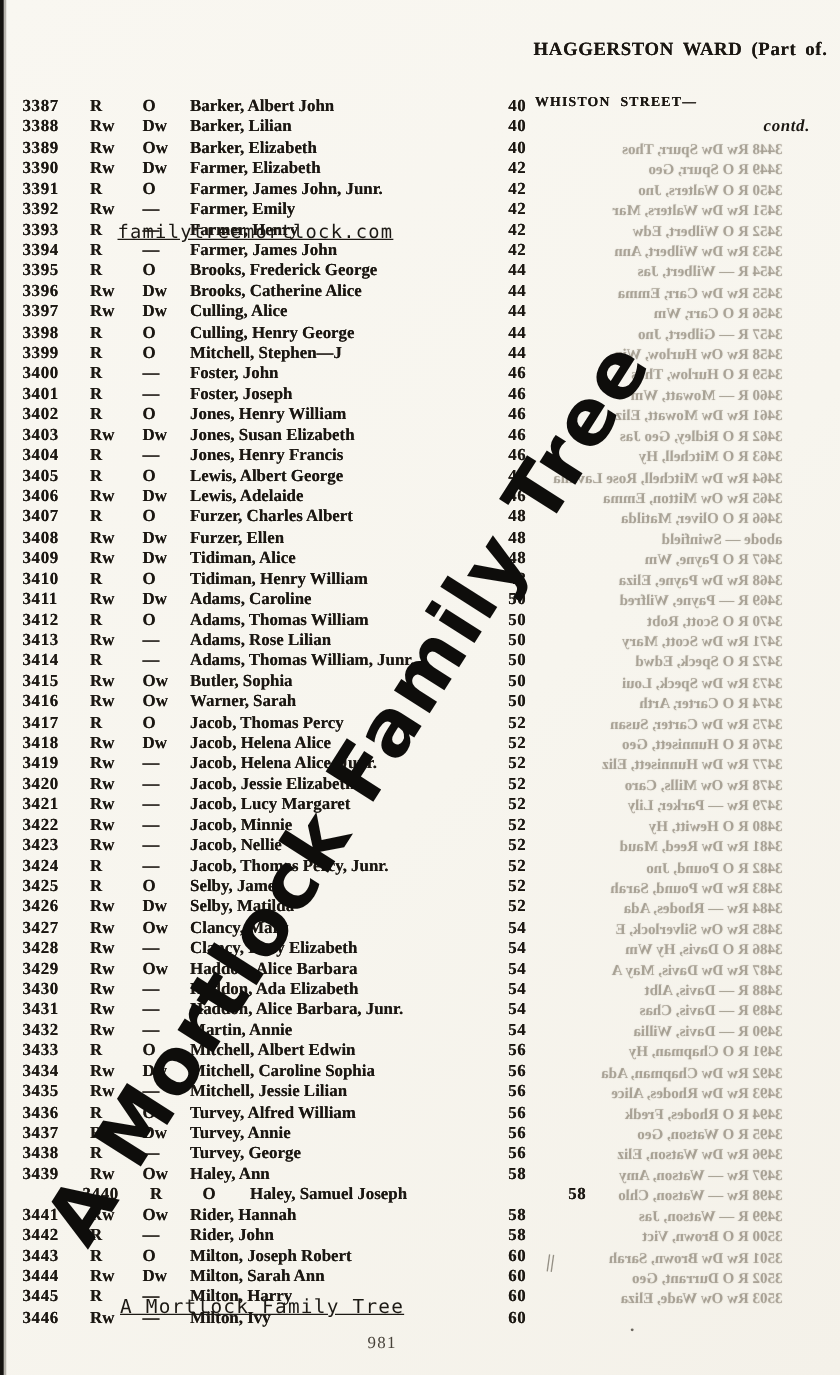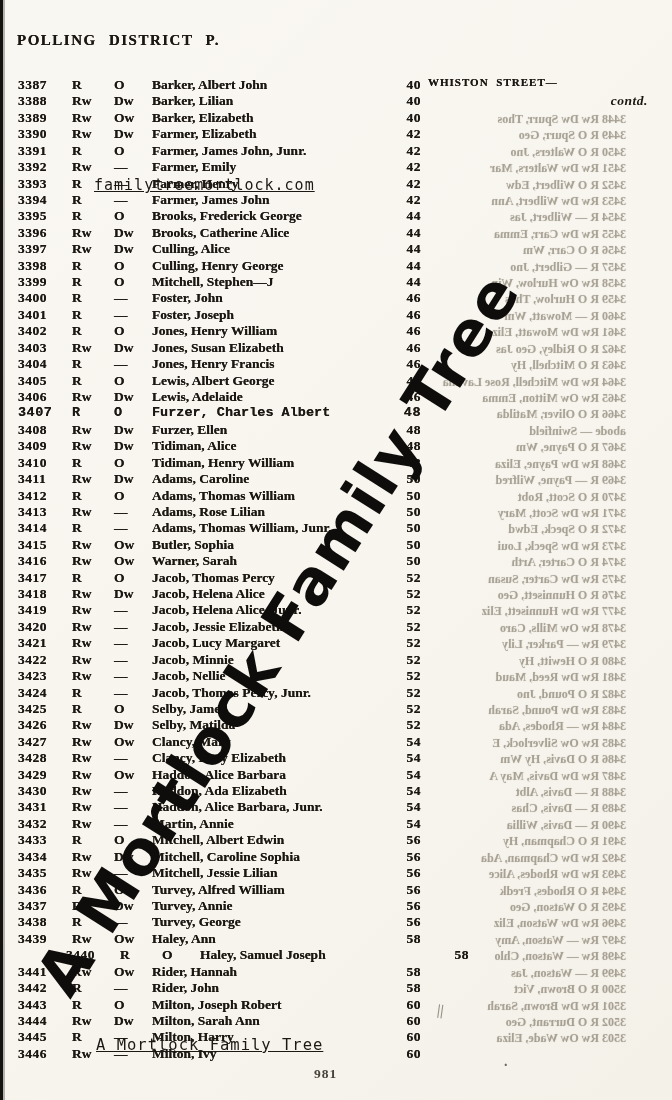--- a/index.html
+++ b/index.html
@@ -42,35 +42,35 @@
     font-family:"DejaVu Sans",sans-serif;font-weight:bold;font-size:62px;
     letter-spacing:2px;color:#0e0d0b;white-space:nowrap;
     transform:rotate(-57.5deg);transform-origin:0 50%;}
   .wm-url{position:absolute;left:94px;top:176px;z-index:6;
     font-family:"DejaVu Sans Mono",monospace;font-size:15px;letter-spacing:1px;
     color:#1c1914;text-decoration:underline;}
   .wm-footer{position:absolute;left:96px;top:1036px;z-index:6;
     font-family:"DejaVu Sans Mono",monospace;font-size:15.5px;letter-spacing:1px;
     color:#1c1914;text-decoration:underline;}
 
-  .page-number{position:absolute;left:314px;top:1066px;font-size:13.5px;font-weight:bold;
+  .page-number{position:absolute;left:294px;top:1066px;font-size:13.5px;font-weight:normal;
     letter-spacing:1px;color:rgba(40,34,26,.85);}
   .stray-1{position:absolute;left:437px;top:1002px;font-size:15px;font-weight:bold;
     color:rgba(70,62,50,.55);transform:rotate(8deg);}
   .stray-2{position:absolute;left:504px;top:1054px;font-size:14px;font-weight:bold;
     color:rgba(50,44,36,.7);}
 </style>
 </head>
 <body>
 
 <div class="page">
   <div class="scan-edge-left"></div>
   <div class="scan-edge-left2"></div>
 
-  <div class="hdr-left">POLLING DISTRICT P.</div>
+  <div class="hdr-right">HAGGERSTON WARD (Part of.</div>
 
   <div class="street-head">WHISTON STREET—</div>
   <div class="street-contd">contd.</div>
 
   <div id="rows">
       <div class="ghost" style="top: 34.84px;">3448  Rw  Dw  Spurr, Thos</div>
       <div class="ghost" style="top: 51.26px;">3449  R  O  Spurr, Geo</div>
       <div class="ghost" style="top: 67.68px;">3450  R  O  Walters, Jno</div>
       <div class="ghost" style="top: 84.1px;">3451  Rw  Dw  Walters, Mar</div>
       <div class="ghost" style="top: 100.52px;">3452  R  O  Wilbert, Edw</div>
@@ -259,21 +259,21 @@
         <span class="col c-nm">Lewis, Albert George</span>
         <span class="col c-hs">46</span>
       </div>
       <div class="row" style="top: 311.98px;">
         <span class="col c-no">3406</span>
         <span class="col c-fr">Rw</span>
         <span class="col c-qu">Dw</span>
         <span class="col c-nm">Lewis, Adelaide</span>
         <span class="col c-hs">46</span>
       </div>
-      <div class="row" style="top: 328.4px; font-family: Liberation Mono, monospace;">
+      <div class="row" style="top: 328.4px;">
         <span class="col c-no">3407</span>
         <span class="col c-fr">R</span>
         <span class="col c-qu">O</span>
         <span class="col c-nm">Furzer, Charles Albert</span>
         <span class="col c-hs">48</span>
       </div>
       <div class="row" style="top: 344.82px;">
         <span class="col c-no">3408</span>
         <span class="col c-fr">Rw</span>
         <span class="col c-qu">Dw</span>

